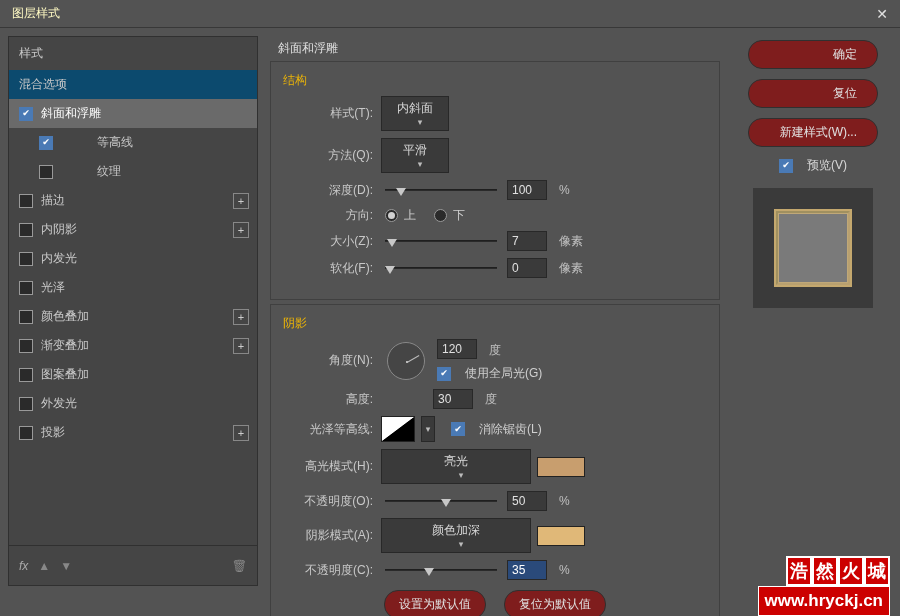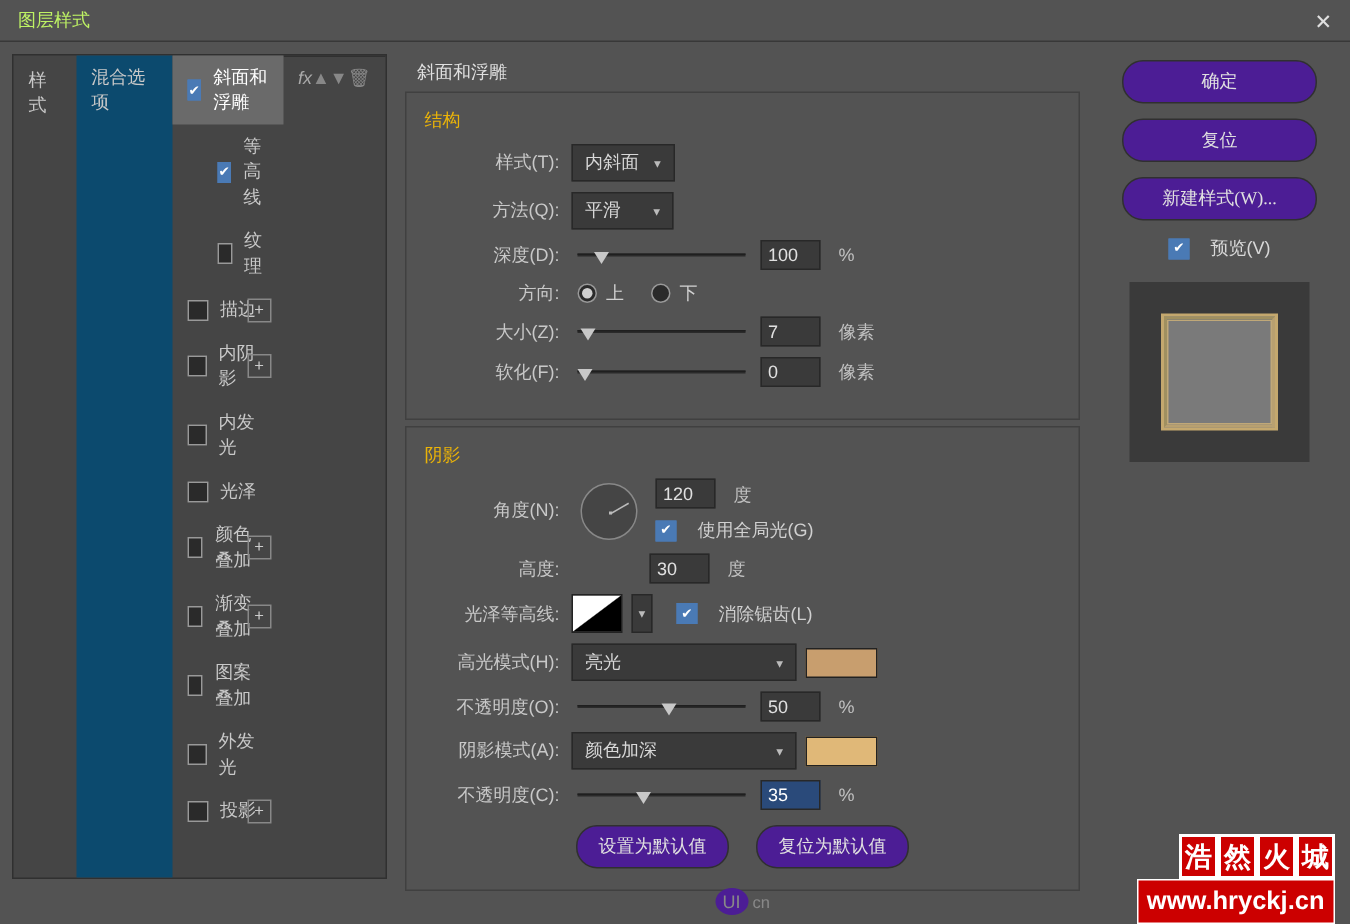--- a/index.html
+++ b/index.html
@@ -20,34 +20,34 @@
 }
 .titlebar {
   height: 28px;
   background: #535353;
   border-bottom: 1px solid #383838;
   display: flex;
   align-items: center;
   justify-content: space-between;
   padding: 0 12px;
 }
-.titlebar .title { color: #bef264; }
+.titlebar .title { color: #fef9c3; }
 .titlebar .close { color: #e0e0e0; font-size: 14px; cursor: pointer; }
 .main-area {
   display: flex;
   height: 558px;
   padding: 8px;
 }
 .left-panel {
   width: 250px;
   height: 550px;
   background: #454545;
   border: 1px solid #303030;
   display: flex;
-  flex-direction: row;
+  flex-direction: column;
 }
 .left-header {
   padding: 8px 10px;
   color: #c8c8c8;
 }
 .blend-options {
   padding: 6px 10px;
   color: #c8c8c8;
   background: #0c4a6e;
 }
@@ -60,20 +60,21 @@
   padding: 6px 10px;
   color: #c8c8c8;
   position: relative;
 }
 .style-item.selected {
   background: #6a6a6a;
   color: #fff;
 }
 .style-item.sub {
   padding-left: 30px;
+  gap: 36px;
 }
 .chk {
   width: 14px;
   height: 14px;
   border: 1px solid #999;
   margin-right: 8px;
   display: inline-flex;
   align-items: center;
   justify-content: center;
   background: #2a2a2a;
@@ -92,24 +93,25 @@
   width: 16px;
   height: 16px;
   border: 1px solid #888;
   display: flex;
   align-items: center;
   justify-content: center;
   color: #ccc;
   font-size: 11px;
 }
 .left-footer {
-  height: 28px;
+  height: 40px;
   display: flex;
   align-items: center;
   padding: 0 10px;
+  gap: 10px;
   border-top: 1px solid #303030;
 }
 .left-footer .spacer { flex: 1; }
 .fx-icon { font-style: italic; color: #aaa; }
 .gray-icon { color: #888; }
 .center-panel {
   flex: 1;
   padding: 2px 12px 8px 12px;
 }
 .section-title {
@@ -139,20 +141,21 @@
 }
 .dropdown {
   background: #3a3a3a;
   border: 1px solid #282828;
   padding: 3px 8px;
   min-width: 68px;
   display: flex;
   align-items: center;
   justify-content: space-between;
   color: #d8d8d8;
+  flex-direction: column;
 }
 .dropdown .arrow { margin-left: 10px; font-size: 9px; color: #bbb; }
 .slider-track {
   width: 112px;
   height: 2px;
   background: #2a2a2a;
   position: relative;
   margin: 0 4px;
   border-top: 1px solid #1f1f1f;
 }
@@ -204,27 +207,26 @@
 .contour-btn {
   width: 14px; height: 26px; background: #3a3a3a; border: 1px solid #282828;
   display:flex; align-items:center; justify-content:center; font-size:9px; color:#bbb;
 }
 .swatch {
   width: 48px; height: 20px;
   border: 1px solid #222;
 }
 .btn-pill {
   border: 1px solid #303030;
-  background: #4c1d95;
+  background: #7f1d1d;
   border-radius: 14px;
   padding: 5px 20px;
   color: #e0e0e0;
-  text-align: center;
+  text-align: right;
   cursor: pointer;
-  font-family: Liberation Serif, serif;
 }
 .right-panel {
   width: 160px;
   padding: 4px 6px 0 8px;
   display: flex;
   flex-direction: column;
   align-items: center;
   gap: 10px;
 }
 .right-panel .btn-pill { width: 130px; }

